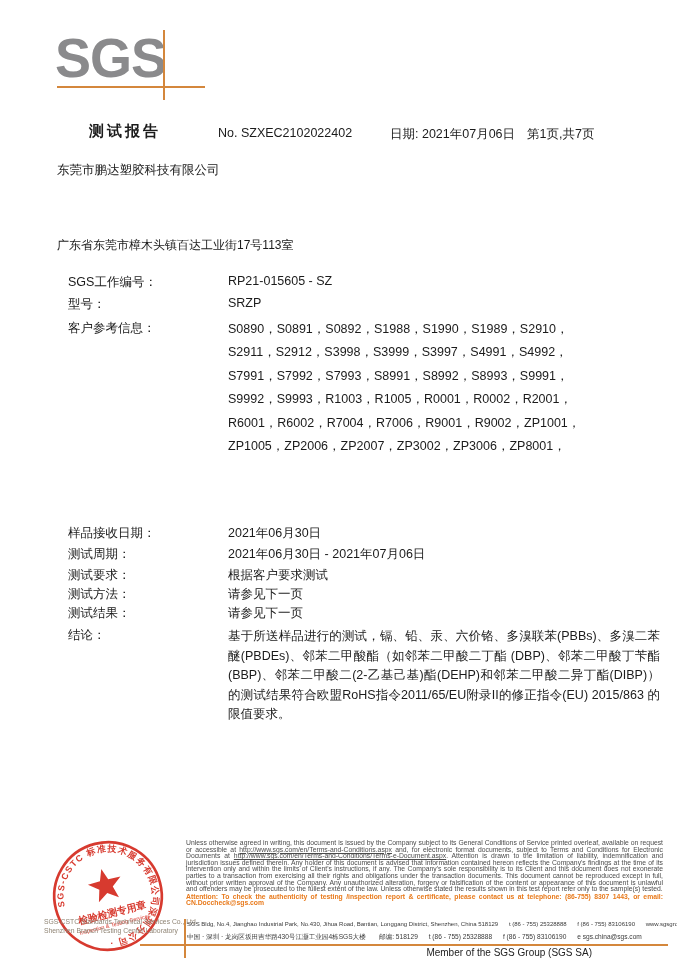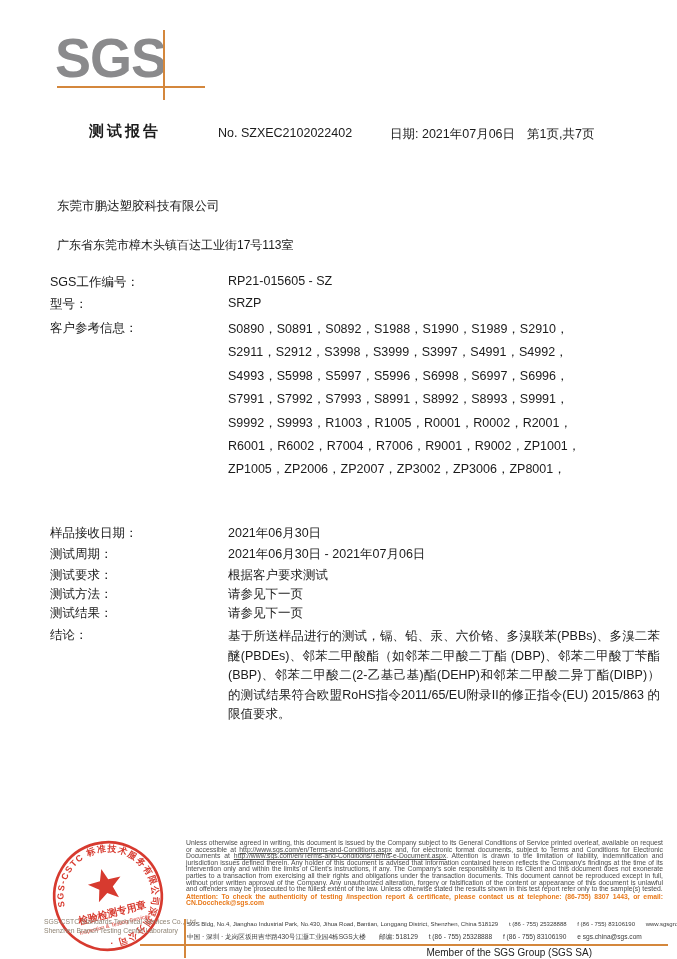--- a/index.html
+++ b/index.html
@@ -12,25 +12,25 @@
              letter-spacing:-1px;line-height:60px;transform:scaleY(1.04);transform-origin:top left;}
   .cross-h{left:57px;top:86px;width:148px;height:2px;background:#d4873c;}
   .cross-v{left:163px;top:30px;width:2px;height:70px;background:#d4873c;}
 
   
   .report-title{left:57px;top:122px;font-size:15px;font-weight:bold;letter-spacing:3px;margin-left:32px;}
   .report-no{left:218px;top:126px;font-size:12.5px;}
   .report-date{left:390px;top:126px;font-size:12.5px;}
   .report-page{left:527px;top:126px;font-size:12.5px;}
 
-  .company{left:57px;top:162px;font-size:12.5px;margin-top:36px;}
+  .company{left:57px;top:162px;font-size:12.5px;}
   .company-addr{left:57px;top:190px;font-size:12px;margin-top:47px;}
   .intro{left:57px;top:251px;font-size:12.5px;}
 
-  .lbl{position:absolute;left:50px;font-size:12.5px;}
+  .lbl{position:absolute;left:68px;font-size:12.5px;}
   .val{position:absolute;left:228px;font-size:12.5px;}
   .ref-list{position:absolute;left:228px;top:318px;font-size:12.5px;line-height:23.4px;}
   .conclusion{width:432px;line-height:19.6px;text-align:justify;}
 
   
   .stamp{left:46px;top:834px;width:124px;height:124px;transform:rotate(-14deg);opacity:.92;}
   .lab-name{left:44px;top:918px;font-size:6.8px;line-height:8.5px;color:#8f8474;}
   .fineprint{left:186px;top:840px;width:477px;font-size:6.8px;line-height:6.6px;
              text-align:justify;color:#4c4c4c;}
   .fineprint .url{text-decoration:underline;}
@@ -64,21 +64,20 @@
   <span class="lbl" style="top:274px">SGS工作编号：</span>
   <span class="val" style="top:274px">RP21-015605 - SZ</span>
 
   <span class="lbl" style="top:296px">型号：</span>
   <span class="val" style="top:296px">SRZP</span>
 
   <span class="lbl" style="top:320px">客户参考信息：</span>
   <div class="ref-list">
     <div>S0890，S0891，S0892，S1988，S1990，S1989，S2910，</div>
     <div>S2911，S2912，S3998，S3999，S3997，S4991，S4992，</div>
-    <div>S4993，S5998，S5997，S5996，S6998，S6997，S6996，</div>
     <div>S7991，S7992，S7993，S8991，S8992，S8993，S9991，</div>
     <div>S9992，S9993，R1003，R1005，R0001，R0002，R2001，</div>
     <div>R6001，R6002，R7004，R7006，R9001，R9002，ZP1001，</div>
     <div>ZP1005，ZP2006，ZP2007，ZP3002，ZP3006，ZP8001，</div>
   </div>
 
   <span class="lbl" style="top:525px">样品接收日期：</span>
   <span class="val" style="top:525px">2021年06月30日</span>
 
   <span class="lbl" style="top:546px">测试周期：</span>

